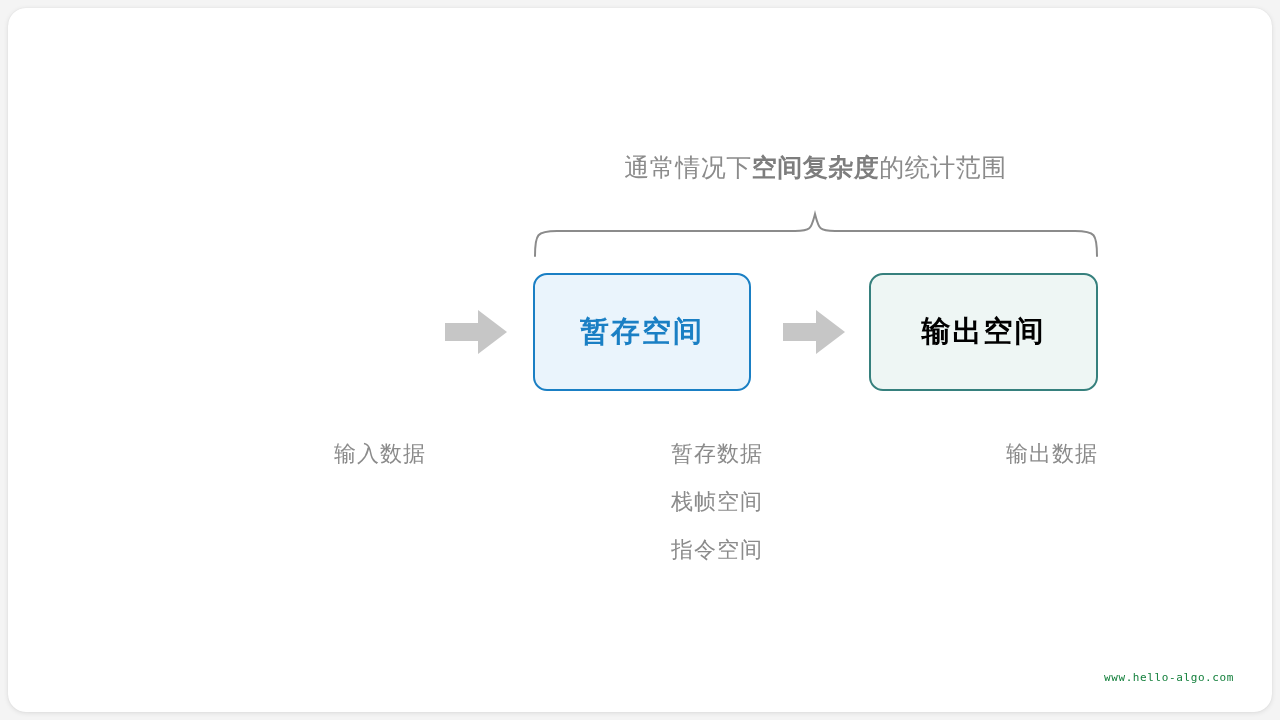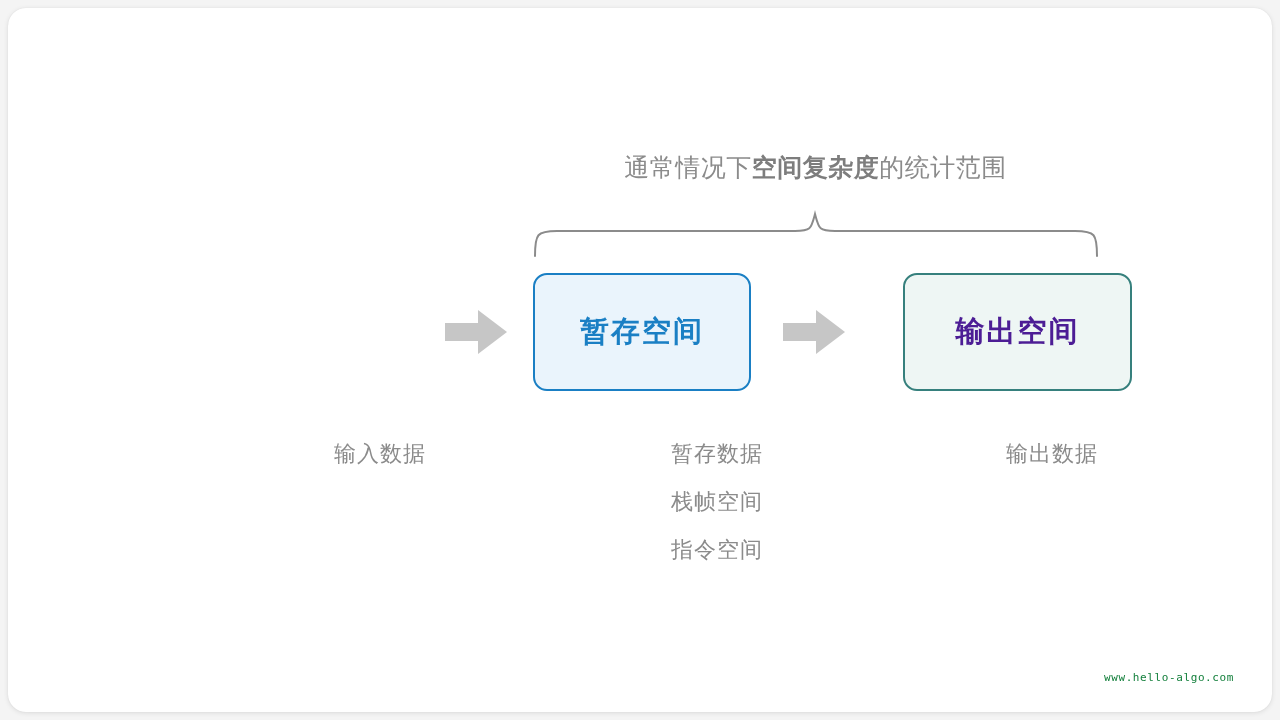--- a/index.html
+++ b/index.html
@@ -68,21 +68,21 @@
     box-sizing: border-box;
     display: flex;
     align-items: center;
     justify-content: center;
     font-size: 29px;
     font-weight: bold;
     letter-spacing: 2px;
   }
   #box-input  { left: 190px; background: #f1f8f1; border-color: #4f9b4f; color: #4f9b4f; }
   #box-temp   { left: 525px; width: 218px; background: #eaf4fc; border-color: #1a7fc4; color: #1a7fc4; }
-  #box-output { left: 861px; width: 229px; background: #eef6f4; border-color: #36807d; color: #4c1d95; margin-left: 34px; }
+  #box-output { left: 861px; width: 229px; background: #eef6f4; border-color: #36807d; color: #000000; }
 
   
   .arrow {
     position: absolute;
     top: 302px;
     width: 62px;
     height: 44px;
   }
   #arrow-1 { left: 437px; }
   #arrow-2 { left: 775px; }

